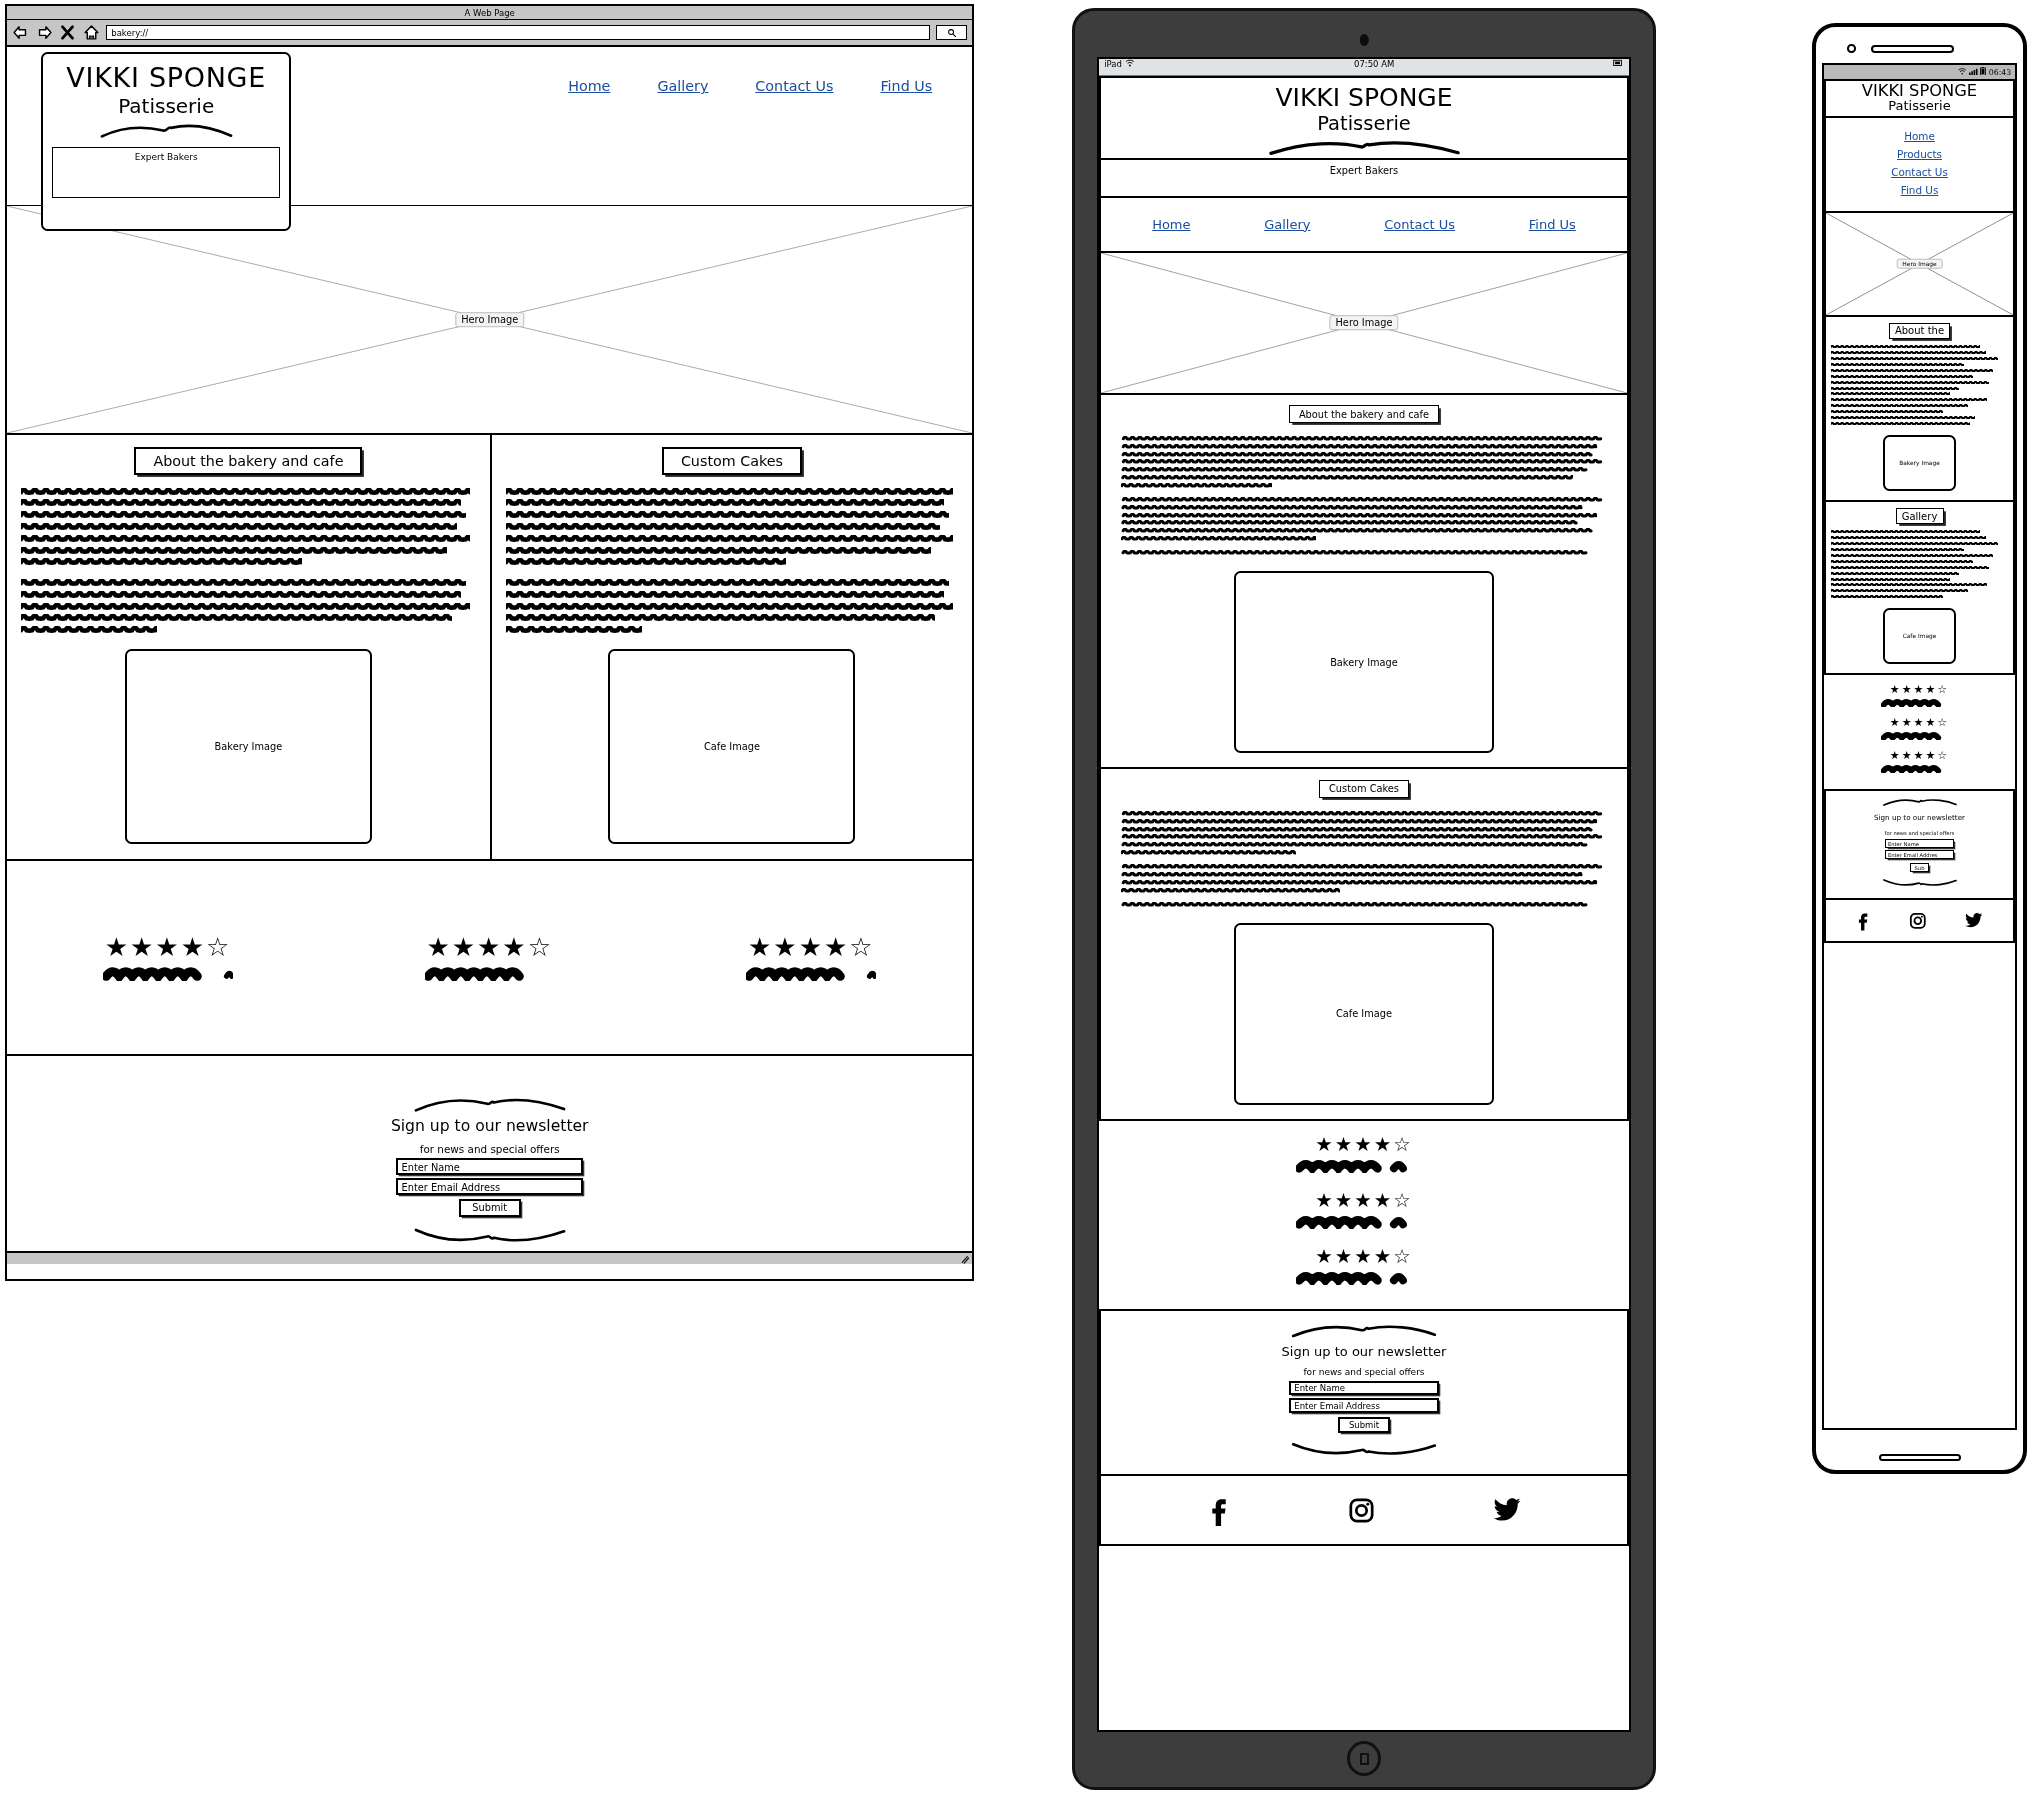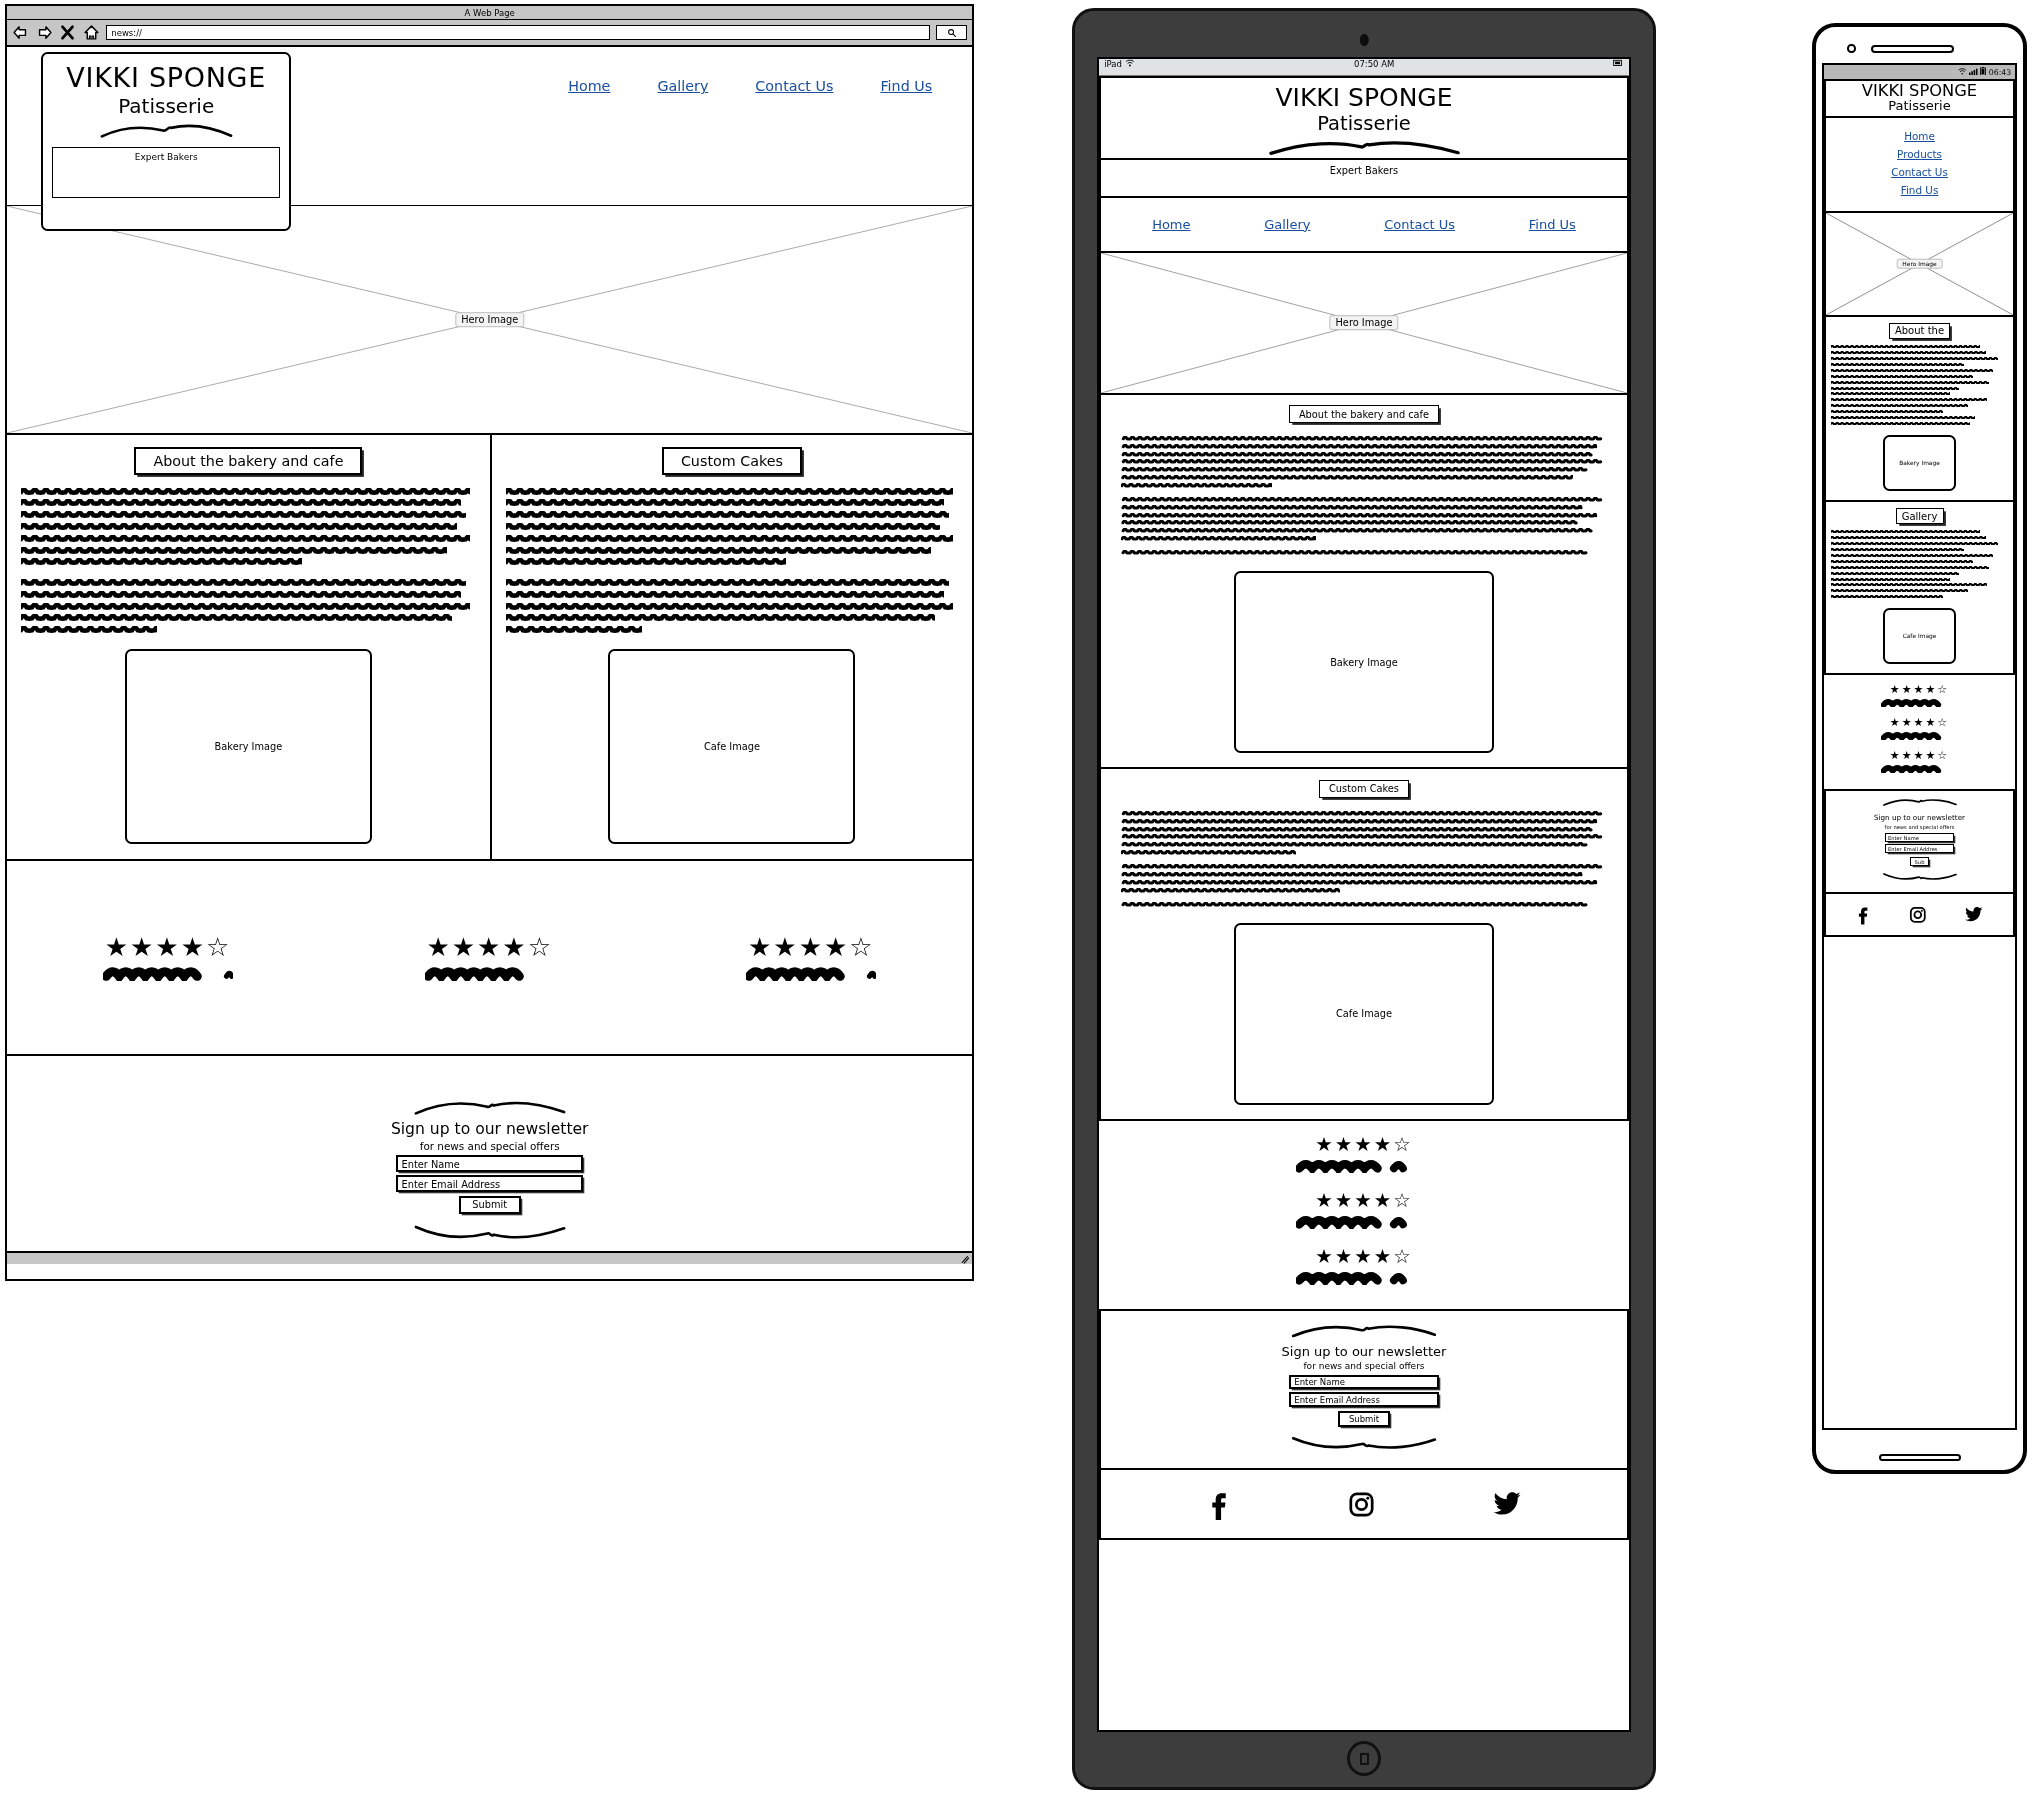--- a/index.html
+++ b/index.html
@@ -97,21 +97,21 @@
   }
   .review { text-align: center; width: 195px; }
   .stars { font-size: 26px; letter-spacing: 2px; line-height: 1; color: #000; }
   .scribble { display: block; margin: 1.3px auto 0; }
 
   .d-newsletter {
     height: 228px; border-bottom: 2px solid #000;
     display: flex; flex-direction: column; align-items: center; justify-content: center;
   }
   .nl-title { font-size: 15.6px; margin-top: 3.9px; color: #000; }
-  .nl-sub { font-size: 10.4px; margin-top: 2px; color: #000; }
+  .nl-sub { font-size: 10.4px; margin-top: 8px; color: #000; }
   .nl-input {
     width: 187px; height: 17px; border: 2px solid #000; background: #fff;
     margin-top: 3.3px; font-size: 9.8px; padding-left: 3.3px; display: flex; align-items: flex-end;
     color: #000; box-shadow: 2px 2px 0 -0.7px rgba(0,0,0,0.8);
   }
   .nl-submit {
     margin-top: 3.9px; border: 2px solid #000; background: #fff; font-size: 9.8px;
     padding: 1.3px 11.7px; color: #000; box-shadow: 2px 2px 0 -0.7px rgba(0,0,0,0.8);
   }
   .soc svg { display: block; }
@@ -239,21 +239,21 @@
             <path d="M5 4 L19 20 M19 4 L5 20" stroke="#000" stroke-width="4" stroke-linecap="round"></path>
           </svg>
       </span>
       <span class="br-icon">
         <svg viewBox="0 0 24 24">
             <path d="M12 3 L3 12 L6 12 L6 21 L18 21 L18 12 L21 12 Z" fill="#fff" stroke="#000" stroke-width="2" stroke-linejoin="round"></path>
             <path d="M9 21 L9 17 L11 17 L11 21 M13 21 L13 17 L15 17 L15 21" fill="#fff" stroke="#000" stroke-width="1.5"></path>
           </svg>
       </span>
       <span class="br-urlbar">
-        <span>news://</span>
+        <span>bakery://</span>
       </span>
       <span class="br-search">
         <svg viewBox="0 0 24 24">
             <circle cx="10" cy="10" r="6" fill="none" stroke="#000" stroke-width="2.5"></circle>
             <path d="M15 15 L21 21" stroke="#000" stroke-width="2.5" stroke-linecap="round"></path>
           </svg>
       </span>
     </div>
 
     <div class="br-viewport">

